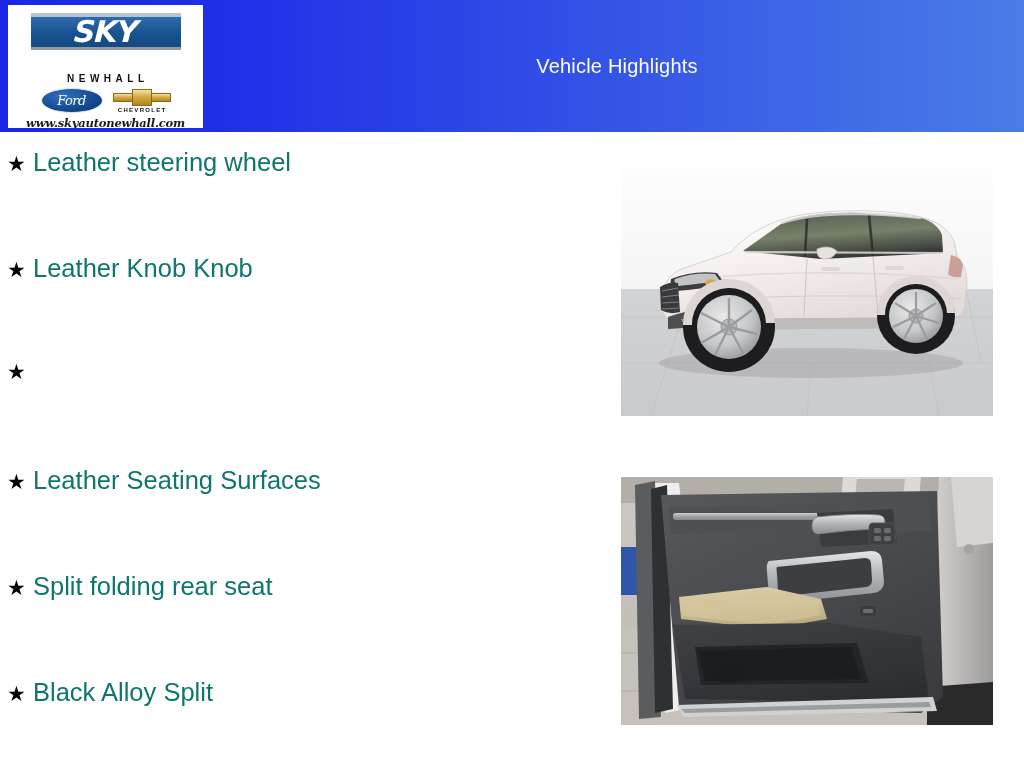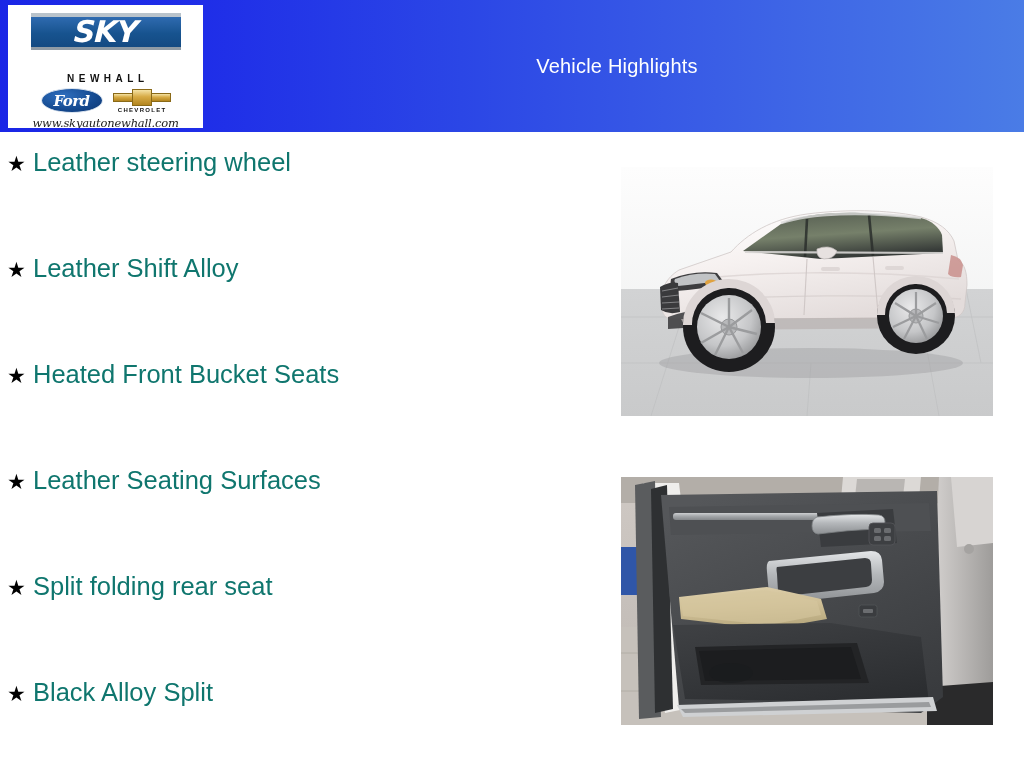--- a/index.html
+++ b/index.html
@@ -112,22 +112,22 @@
     background: radial-gradient(ellipse at 35% 30%, #2f6fbf 0%, #14498f 60%, #0d3570 100%);
     border: 1.5px solid #d8e2ee;
     display: flex;
     align-items: center;
     justify-content: center;
     box-sizing: border-box;
   }
   .ford-script {
     font-family: "DejaVu Serif", serif;
     font-style: italic;
-    font-weight: bold;
-    font-size: 15px;
+    font-weight: normal;
+    font-size: 13px;
     color: #ffffff;
     letter-spacing: -0.5px;
   }
   .chevy-wrap {
     display: flex;
     flex-direction: column;
     align-items: center;
   }
   .chevy-bowtie {
     position: relative;
@@ -160,21 +160,21 @@
     font-size: 6px;
     font-weight: bold;
     letter-spacing: 1.3px;
     color: #111111;
     text-indent: 1.3px;
   }
   .logo-url {
     margin-top: 3px;
     font-family: "DejaVu Serif", serif;
     font-style: italic;
-    font-weight: normal;
+    font-weight: bold;
     font-size: 11.5px;
     color: #1b1b1b;
     letter-spacing: -0.2px;
   }
 
   
   .highlights {
     position: absolute;
     left: 0;
     top: 150px;
@@ -258,26 +258,25 @@
 
 <div class="highlights">
 
   <div class="bullet-row">
     <span class="bullet-star">★</span>
     <span class="bullet-text">Leather steering wheel</span>
   </div>
 
   <div class="bullet-row">
     <span class="bullet-star">★</span>
-    <span class="bullet-text">Leather Shift Alloy</span>
+    <span class="bullet-text">Leather Knob Knob</span>
   </div>
 
   <div class="bullet-row">
     <span class="bullet-star">★</span>
-    <span class="bullet-text">Heated Front Bucket Seats</span>
   </div>
 
   <div class="bullet-row">
     <span class="bullet-star">★</span>
     <span class="bullet-text">Leather Seating Surfaces</span>
   </div>
 
   <div class="bullet-row">
     <span class="bullet-star">★</span>
     <span class="bullet-text">Split folding rear seat</span>

